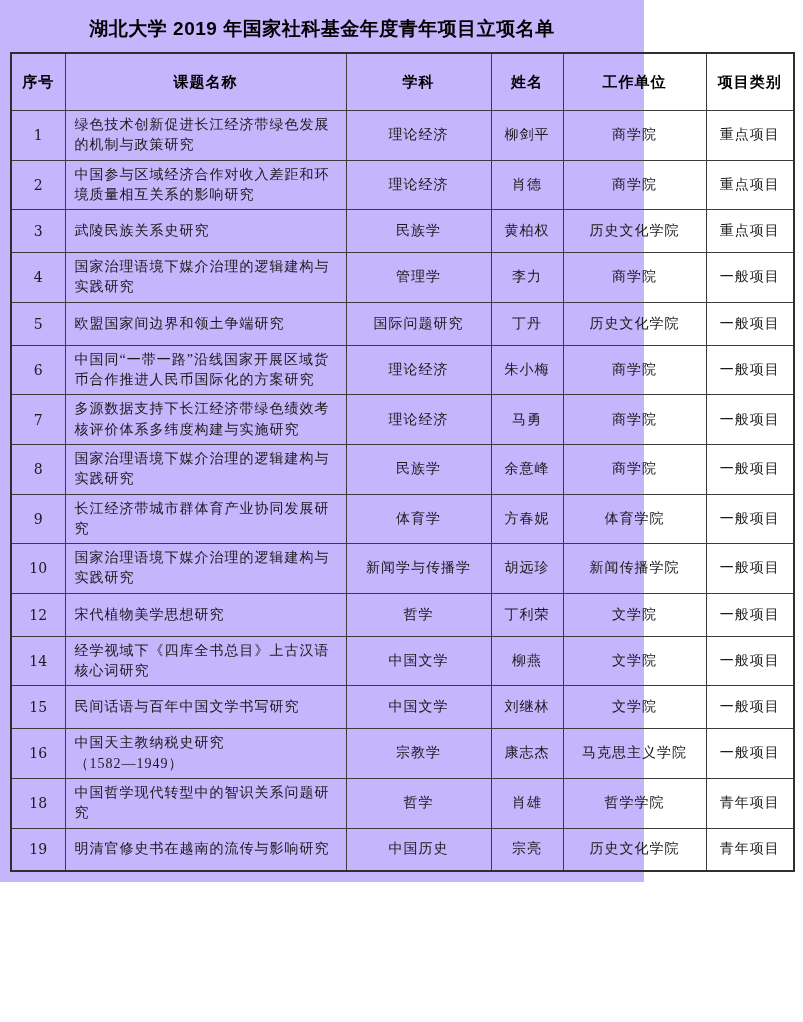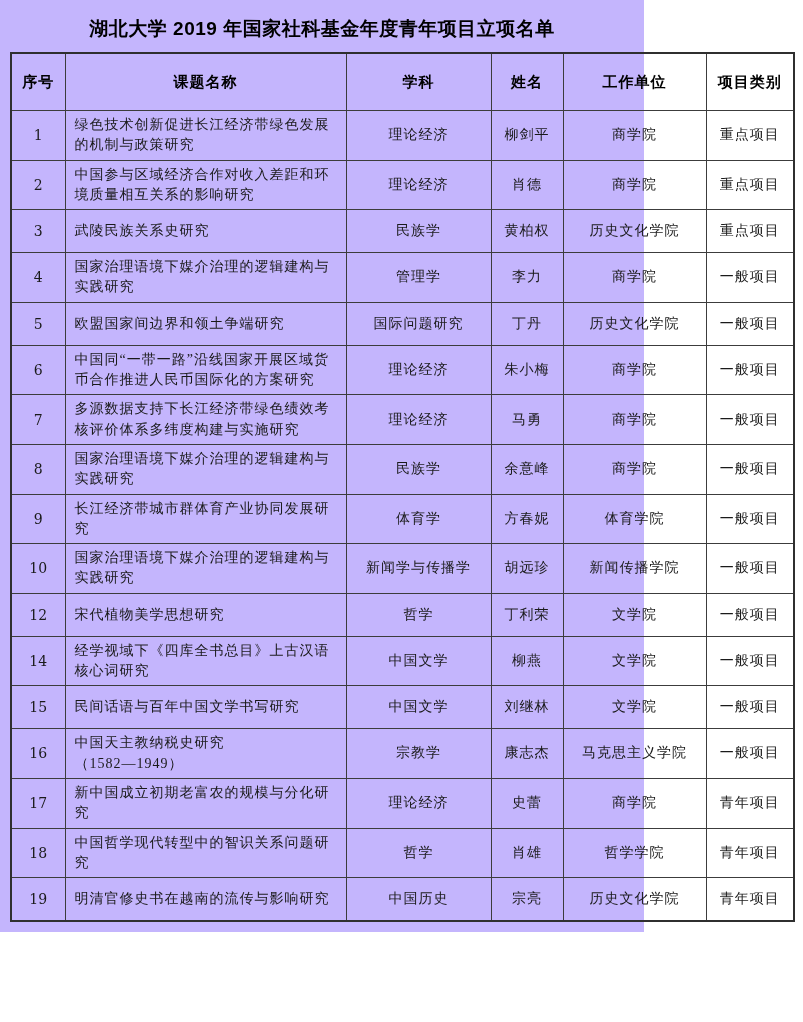--- a/index.html
+++ b/index.html
@@ -204,28 +204,20 @@
         <tr>
     <td class="cell-no">16</td>
     <td class="cell-title">中国天主教纳税史研究
 （1582—1949）</td>
     <td class="cell-disc">宗教学</td>
     <td class="cell-name">康志杰</td>
     <td class="cell-unit">马克思主义学院</td>
     <td class="cell-category">一般项目</td>
   </tr>
         <tr>
-    <td class="cell-no">17</td>
-    <td class="cell-title">新中国成立初期老富农的规模与分化研究</td>
-    <td class="cell-disc">理论经济</td>
-    <td class="cell-name">史蕾</td>
-    <td class="cell-unit">商学院</td>
-    <td class="cell-category">青年项目</td>
-  </tr>
-        <tr>
     <td class="cell-no">18</td>
     <td class="cell-title">中国哲学现代转型中的智识关系问题研究</td>
     <td class="cell-disc">哲学</td>
     <td class="cell-name">肖雄</td>
     <td class="cell-unit">哲学学院</td>
     <td class="cell-category">青年项目</td>
   </tr>
         <tr>
     <td class="cell-no">19</td>
     <td class="cell-title">明清官修史书在越南的流传与影响研究</td>

